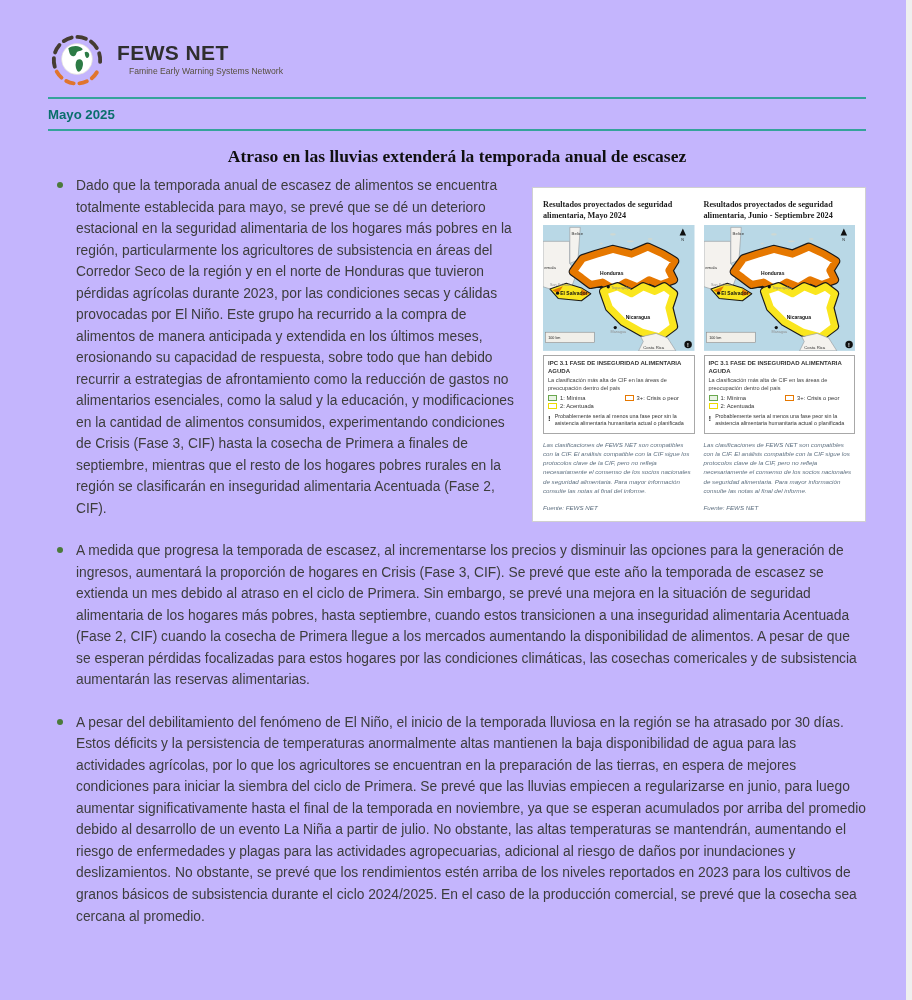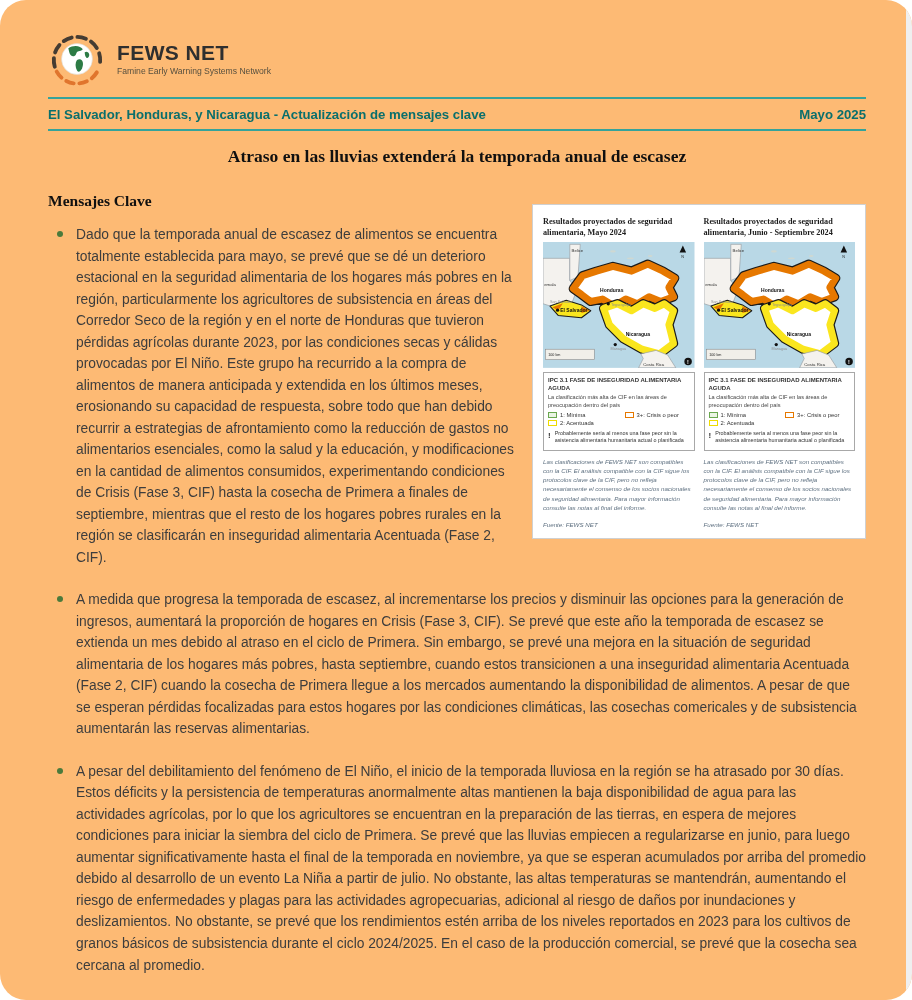--- a/index.html
+++ b/index.html
@@ -1,23 +1,23 @@
 <!DOCTYPE html>
 <html><head>
 <meta charset="utf-8">
 <style>
   html,body{margin:0;padding:0;background:#fff;}
-  .page{width:912px;height:1000px;position:relative;overflow:hidden;background:#fdba74;
-        font-family:"Liberation Sans",sans-serif;border-radius:26px;}
+  .page{width:912px;height:1000px;position:relative;overflow:hidden;background:#c4b5fd;
+        font-family:"Liberation Sans",sans-serif;}
   .right-edge{position:absolute;top:0;right:0;width:6px;height:100%;background:#efefef;}
 
   
   .header{display:flex;align-items:center;gap:11px;padding:30px 46px 0 48px;}
   .logo-name{font-size:21px;font-weight:bold;color:#2f2f2f;letter-spacing:.4px;line-height:1.05;}
-  .logo-tagline{font-size:8.6px;color:#57503f;margin-top:2px;}
+  .logo-tagline{font-size:8.6px;color:#57503f;margin-top:2px;margin-left:12px;}
   .rule{height:2px;background:#35a39a;margin:0 46px 0 48px;}
   .rule-top{margin-top:9px;}
   .banner{display:flex;justify-content:space-between;align-items:center;padding:8px 46px 7px 48px;}
   .banner-title,.banner-date{color:#0a6f6c;font-weight:bold;font-size:13.2px;}
 
   
   .doc-title{text-align:center;font-family:"Liberation Serif",serif;font-size:17.5px;font-weight:bold;
              color:#101010;margin:15px 46px 8px 48px;}
   .content{padding:0 46px 0 48px;}
   .section-heading{font-family:"Liberation Serif",serif;font-size:15.5px;font-weight:bold;color:#101010;
@@ -72,21 +72,20 @@
     </svg>
     <div>
       <div class="logo-name">FEWS NET</div>
       <div class="logo-tagline">Famine Early Warning Systems Network</div>
     </div>
   </div>
 
   <div class="rule rule-top"></div>
 
   <div class="banner">
-    <div class="banner-title">El Salvador, Honduras, y Nicaragua - Actualización de mensajes clave</div>
     <div class="banner-date">Mayo 2025</div>
   </div>
 
   <div class="rule"></div>
 
   <h1 class="doc-title">Atraso en las lluvias extenderá la temporada anual de escasez</h1>
 
   <div class="content">
 
     <aside class="figure">
@@ -230,21 +229,20 @@
               <span>Probablemente sería al menos una fase peor sin la asistencia alimentaria humanitaria actual o planificada</span>
             </div>
           </div>
           <div class="fig-footnote">Las clasificaciones de FEWS NET son compatibles con la CIF. El análisis compatible con la CIF sigue los protocolos clave de la CIF, pero no refleja necesariamente el consenso de los socios nacionales de seguridad alimentaria. Para mayor información consulte las notas al final del informe.</div>
           <div class="fig-source">Fuente: FEWS NET</div>
         </div>
 
       </div>
     </aside>
 
-    <h2 class="section-heading">Mensajes Clave</h2>
 
     <ul class="bullets">
       <li>Dado que la temporada anual de escasez de alimentos se encuentra totalmente establecida para mayo, se prevé que se dé un deterioro estacional en la seguridad alimentaria de los hogares más pobres en la región, particularmente los agricultores de subsistencia en áreas del Corredor Seco de la región y en el norte de Honduras que tuvieron pérdidas agrícolas durante 2023, por las condiciones secas y cálidas provocadas por El Niño. Este grupo ha recurrido a la compra de alimentos de manera anticipada y extendida en los últimos meses, erosionando su capacidad de respuesta, sobre todo que han debido recurrir a estrategias de afrontamiento como la reducción de gastos no alimentarios esenciales, como la salud y la educación, y modificaciones en la cantidad de alimentos consumidos, experimentando condiciones de Crisis (Fase 3, CIF) hasta la cosecha de Primera a finales de septiembre, mientras que el resto de los hogares pobres rurales en la región se clasificarán en inseguridad alimentaria Acentuada (Fase 2, CIF).</li>
       <li>A medida que progresa la temporada de escasez, al incrementarse los precios y disminuir las opciones para la generación de ingresos, aumentará la proporción de hogares en Crisis (Fase 3, CIF). Se prevé que este año la temporada de escasez se extienda un mes debido al atraso en el ciclo de Primera. Sin embargo, se prevé una mejora en la situación de seguridad alimentaria de los hogares más pobres, hasta septiembre, cuando estos transicionen a una inseguridad alimentaria Acentuada (Fase 2, CIF) cuando la cosecha de Primera llegue a los mercados aumentando la disponibilidad de alimentos. A pesar de que se esperan pérdidas focalizadas para estos hogares por las condiciones climáticas, las cosechas comericales y de subsistencia aumentarán las reservas alimentarias.</li>
       <li>A pesar del debilitamiento del fenómeno de El Niño, el inicio de la temporada lluviosa en la región se ha atrasado por 30 días. Estos déficits y la persistencia de temperaturas anormalmente altas mantienen la baja disponibilidad de agua para las actividades agrícolas, por lo que los agricultores se encuentran en la preparación de las tierras, en espera de mejores condiciones para iniciar la siembra del ciclo de Primera. Se prevé que las lluvias empiecen a regularizarse en junio, para luego aumentar significativamente hasta el final de la temporada en noviembre, ya que se esperan acumulados por arriba del promedio debido al desarrollo de un evento La Niña a partir de julio. No obstante, las altas temperaturas se mantendrán, aumentando el riesgo de enfermedades y plagas para las actividades agropecuarias, adicional al riesgo de daños por inundaciones y deslizamientos. No obstante, se prevé que los rendimientos estén arriba de los niveles reportados en 2023 para los cultivos de granos básicos de subsistencia durante el ciclo 2024/2025. En el caso de la producción comercial, se prevé que la cosecha sea cercana al promedio.</li>
     </ul>
 
   </div>
 
   <div class="right-edge"></div>

